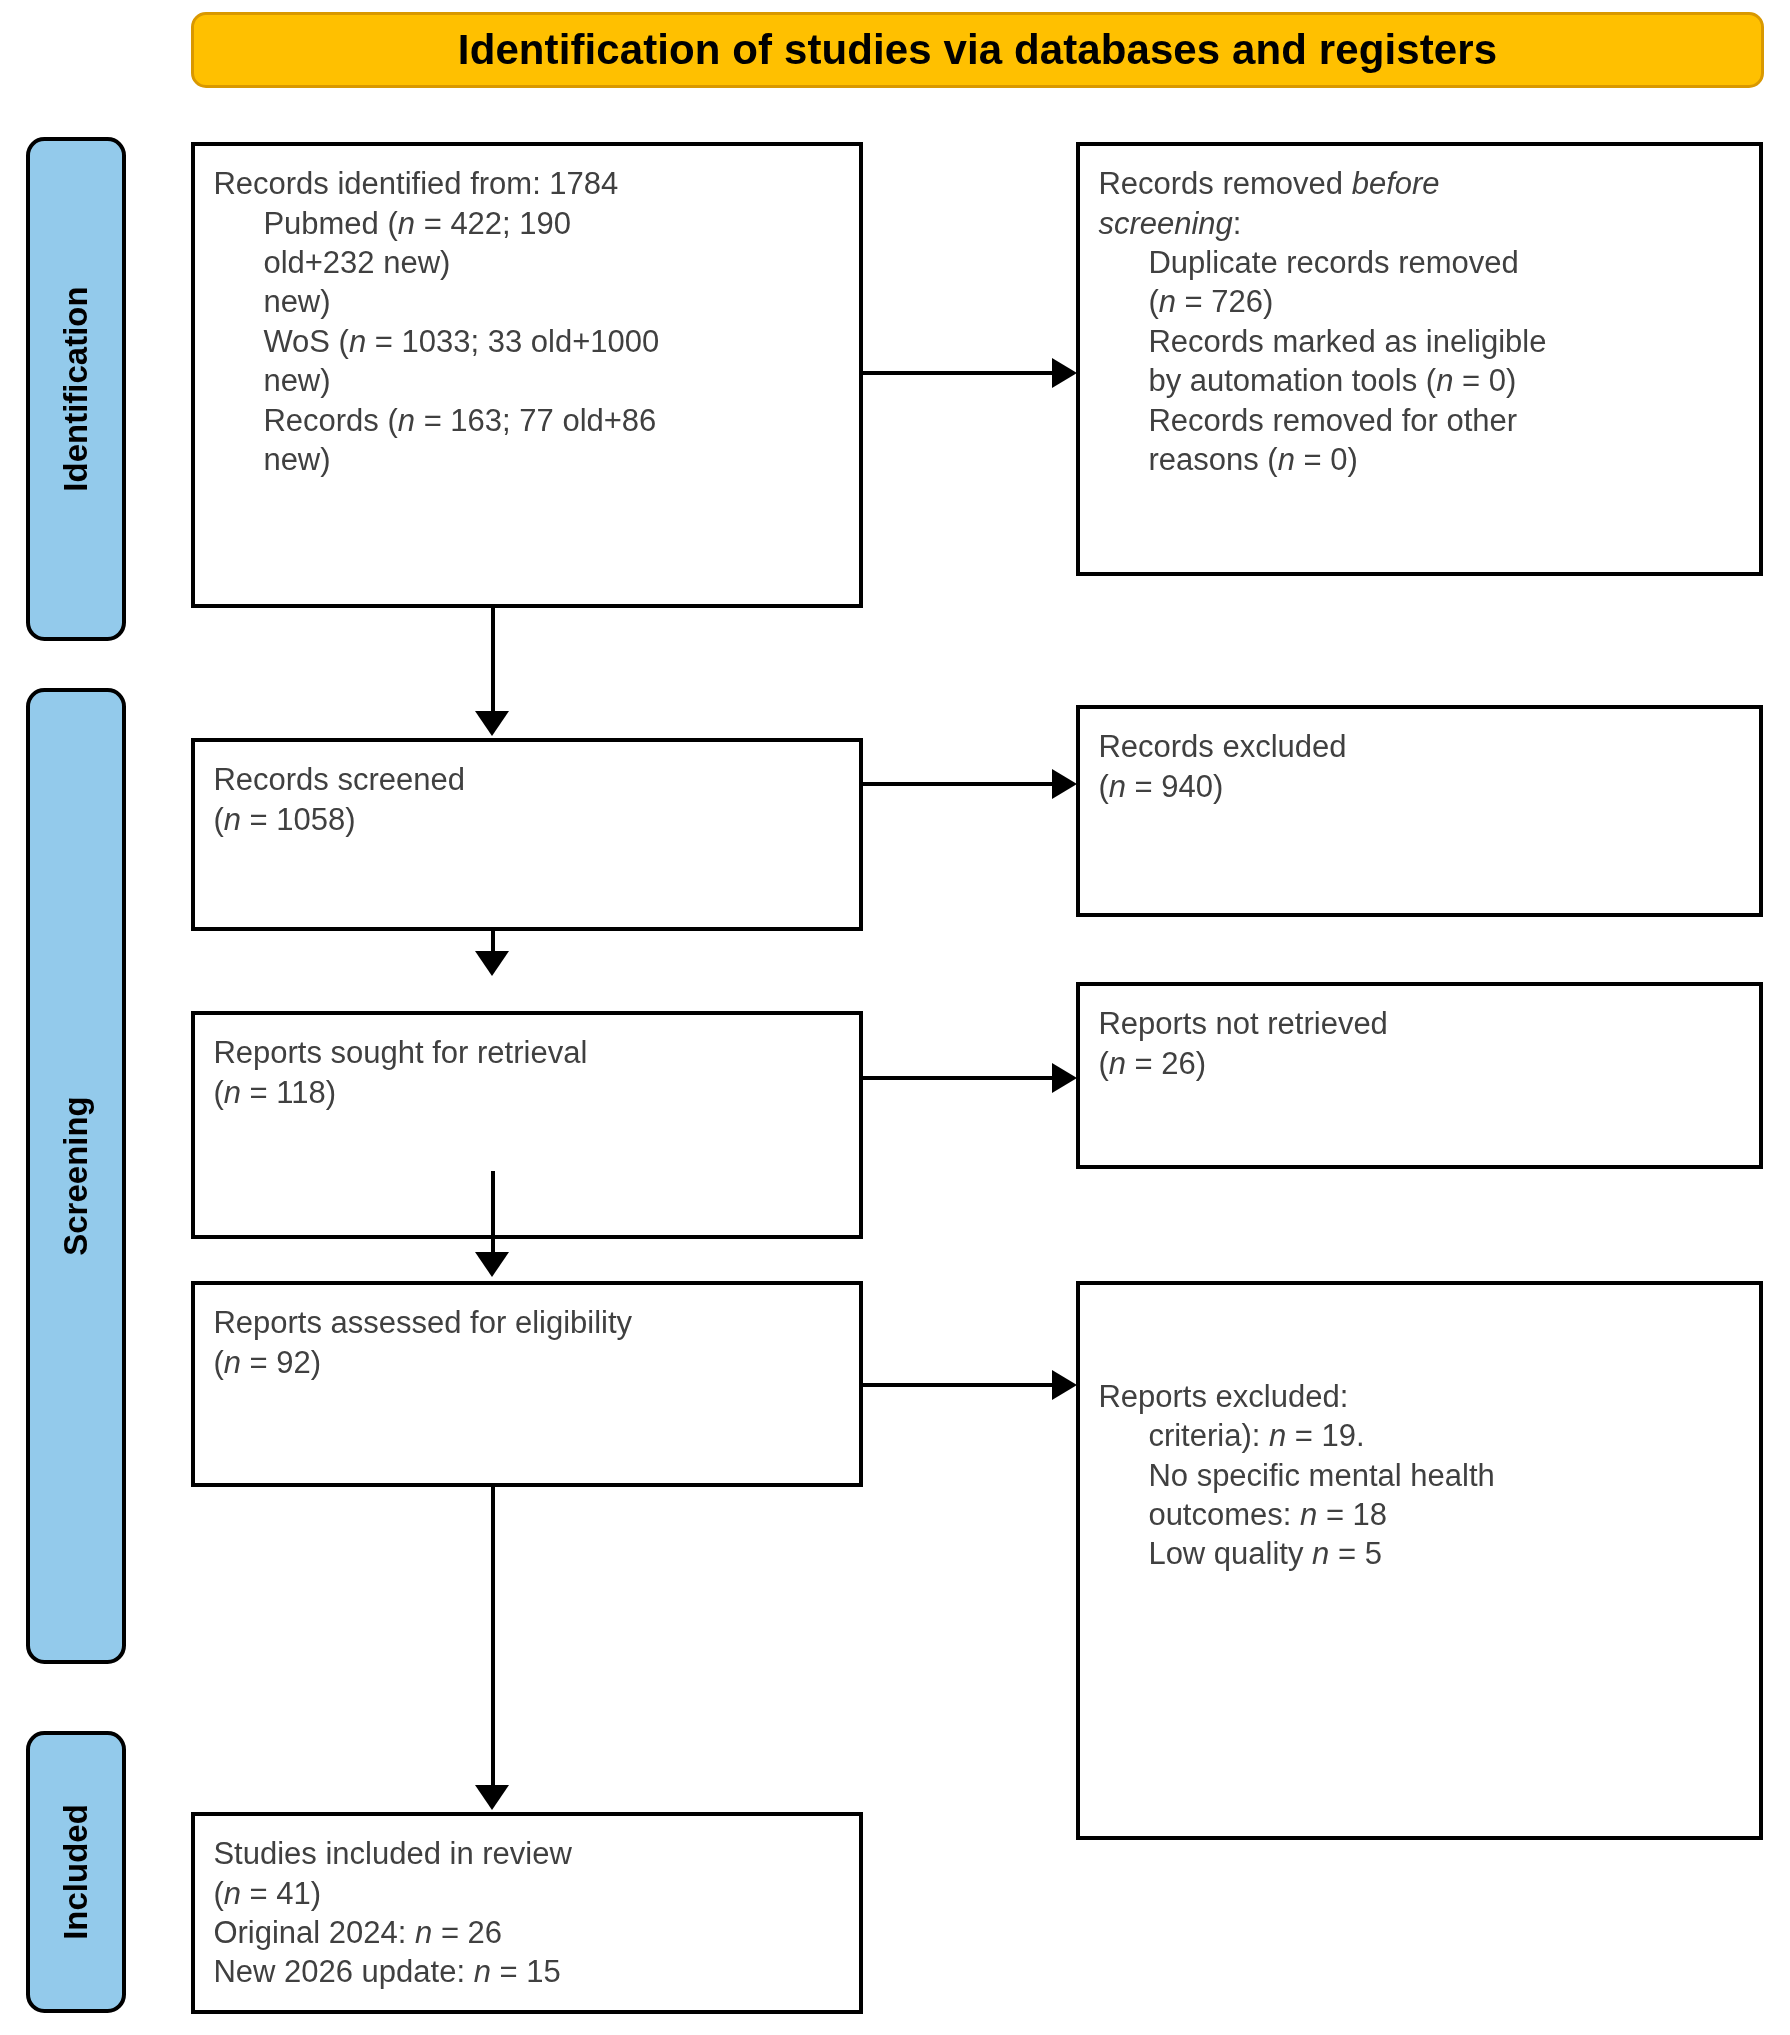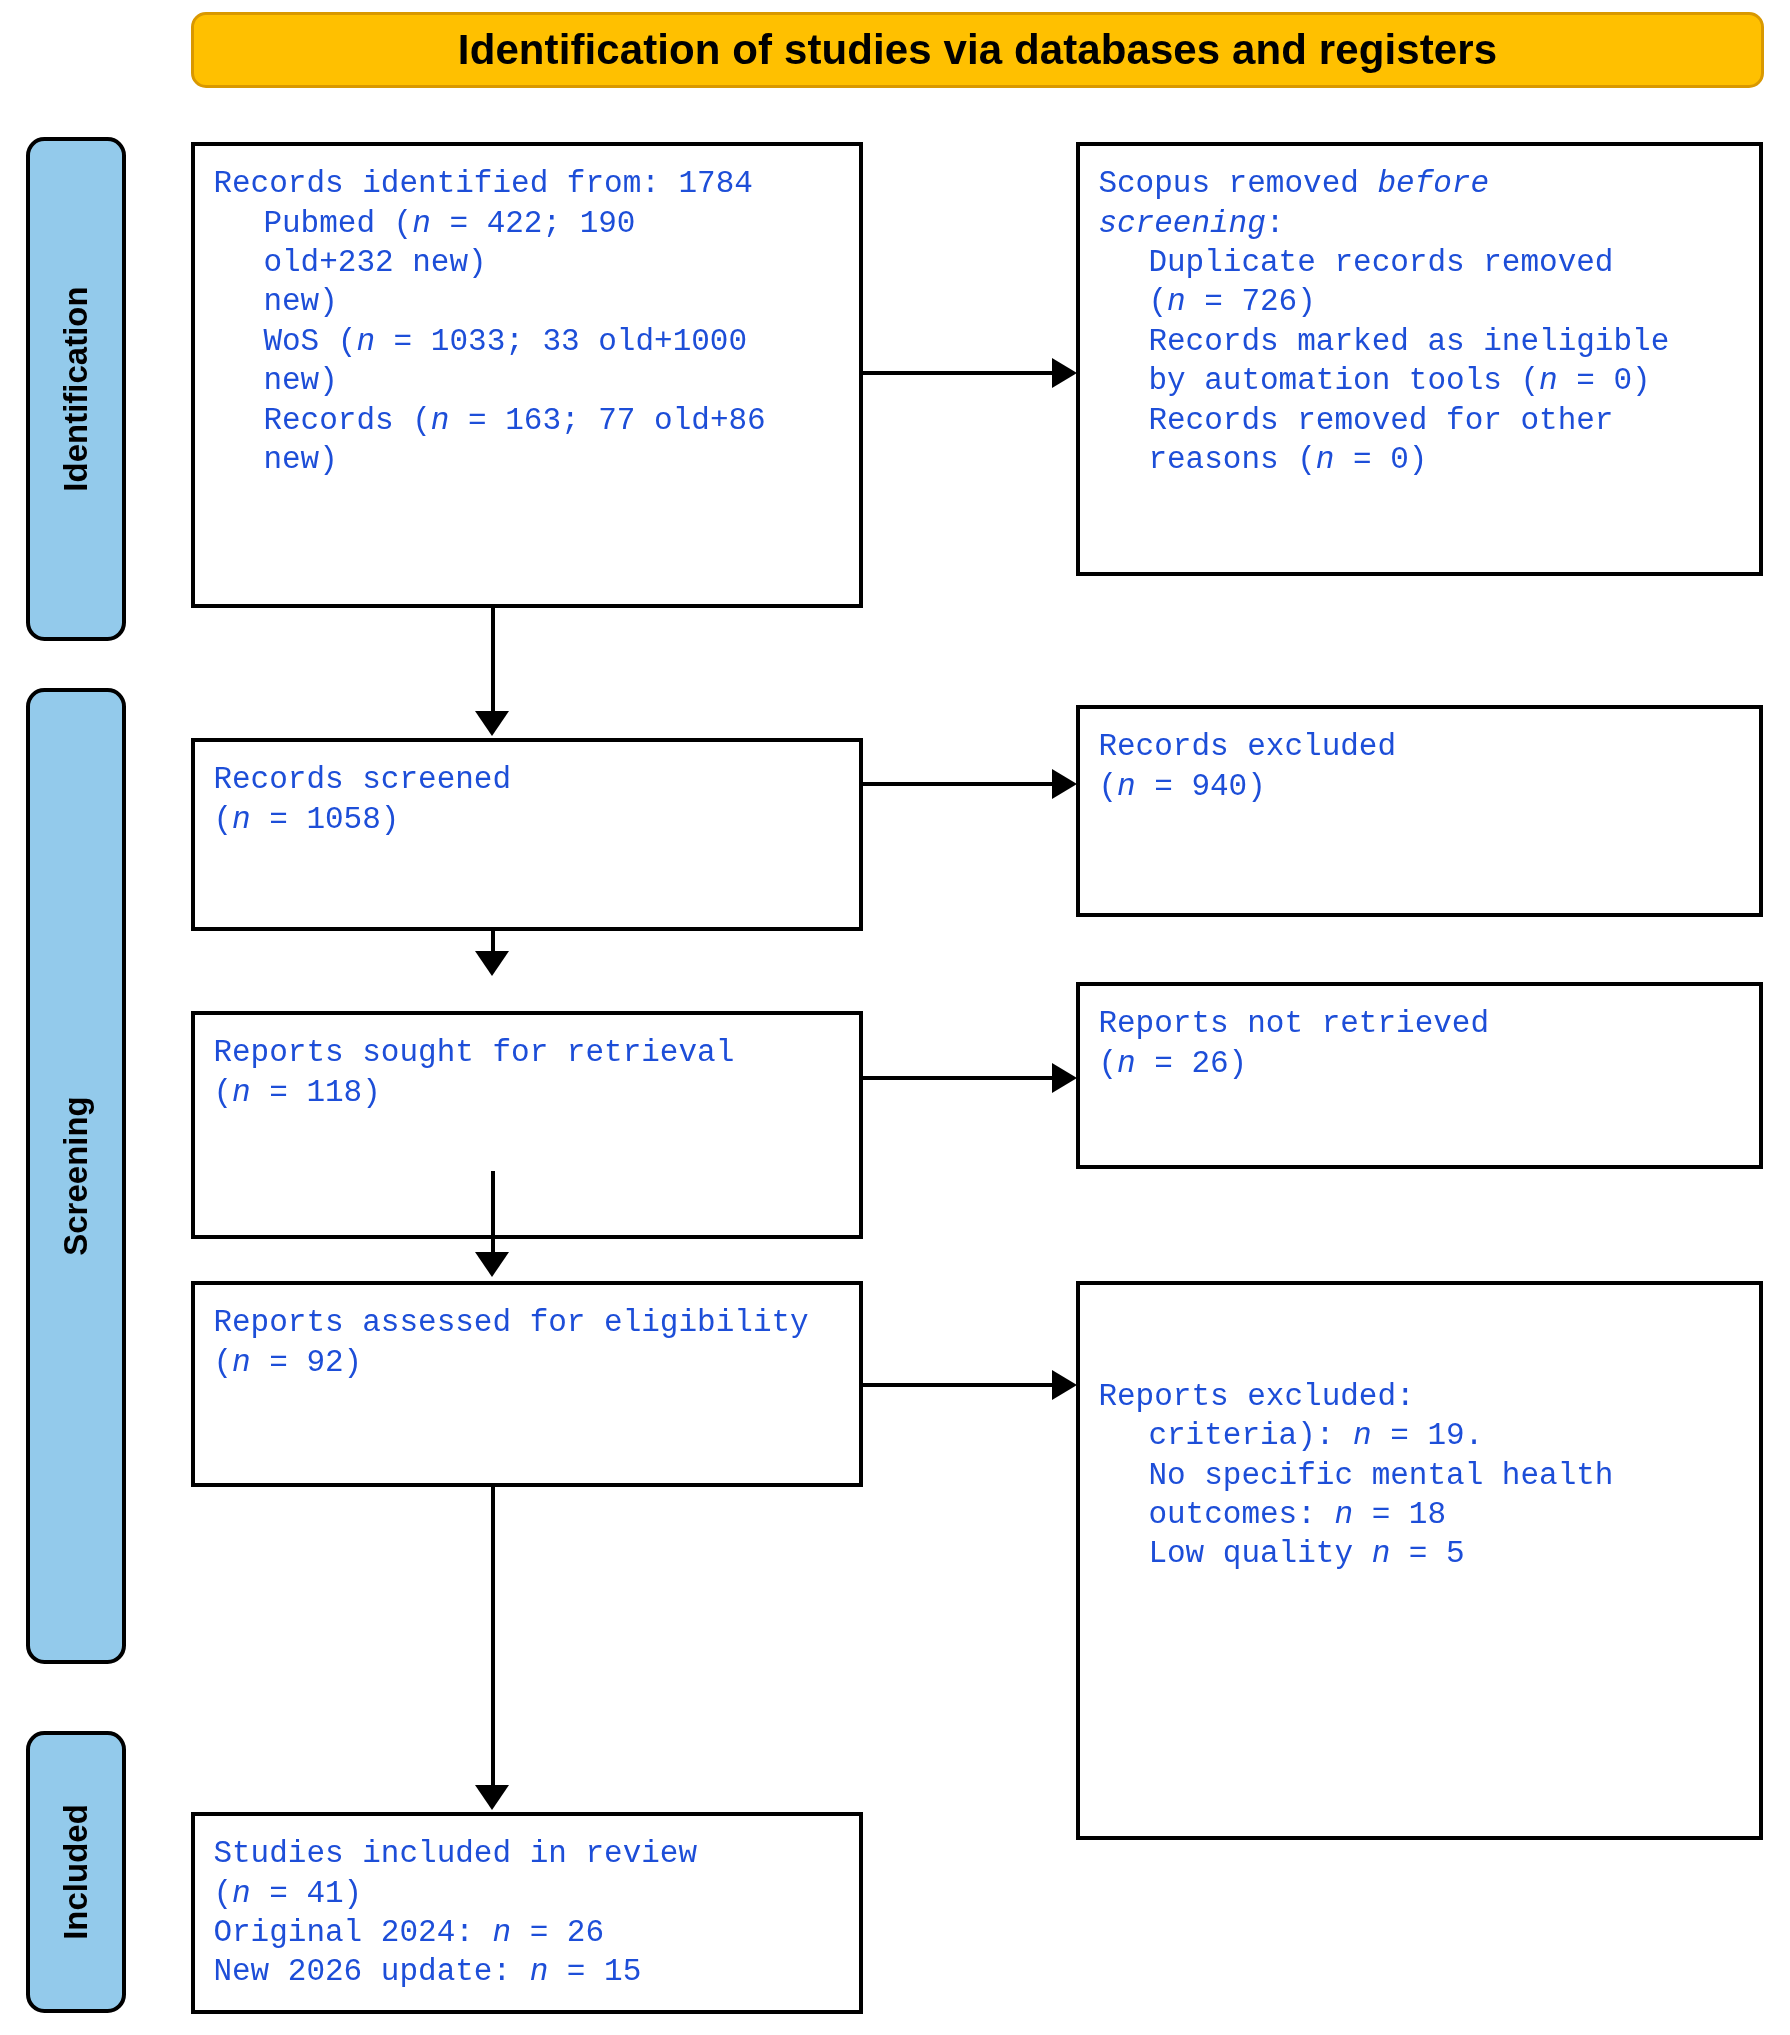--- a/index.html
+++ b/index.html
@@ -71,22 +71,21 @@
     position: absolute;
     background: #ffffff;
     border: 4.3px solid #000000;
     box-sizing: border-box;
     padding: 18.4px 14px 11px 18.4px;
   }
   .box p {
     margin: 0;
     font-size: 31px;
     line-height: 1.27;
-    color: #1d4ed8;
-    font-family: Liberation Mono, monospace;
+    color: #404040;
   }
   .box p.indent {
     padding-left: 50px;
   }
   .ital {
     font-style: italic;
   }
 
   #box-identified   { left: 191px;  top: 142px;  width: 672px; height: 466px; }
   #box-removed      { left: 1076px; top: 142px;  width: 687px; height: 434px; }
@@ -167,21 +166,21 @@
     <p class="indent"><span>Pubmed (</span><span class="ital">n</span><span> = 422; 190</span></p>
     <p class="indent">old+232 new)</p>
     <p class="indent">new)</p>
     <p class="indent"><span>WoS (</span><span class="ital">n</span><span> = 1033; 33 old+1000</span></p>
     <p class="indent">new)</p>
     <p class="indent"><span>Records (</span><span class="ital">n</span><span> = 163; 77 old+86</span></p>
     <p class="indent">new)</p>
   </div>
 
   <div class="box" id="box-removed">
-    <p><span>Scopus removed </span><span class="ital">before</span></p>
+    <p><span>Records removed </span><span class="ital">before</span></p>
     <p><span class="ital">screening</span><span>:</span></p>
     <p class="indent">Duplicate records removed</p>
     <p class="indent"><span>(</span><span class="ital">n</span><span> = 726)</span></p>
     <p class="indent">Records marked as ineligible</p>
     <p class="indent"><span>by automation tools (</span><span class="ital">n</span><span> = 0)</span></p>
     <p class="indent">Records removed for other</p>
     <p class="indent"><span>reasons (</span><span class="ital">n</span><span> = 0)</span></p>
   </div>
 
   <div class="box" id="box-screened">

